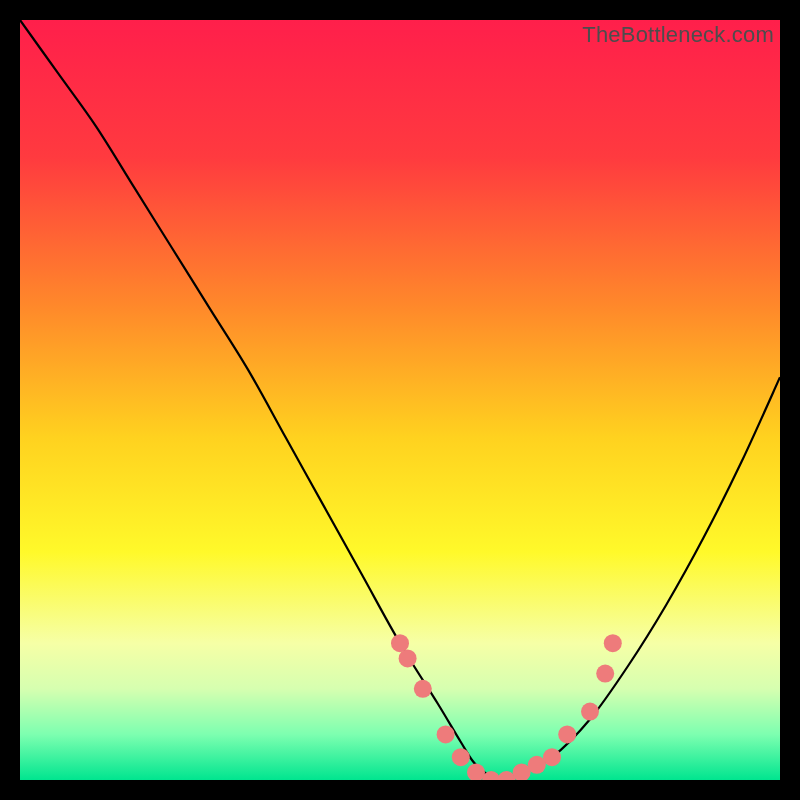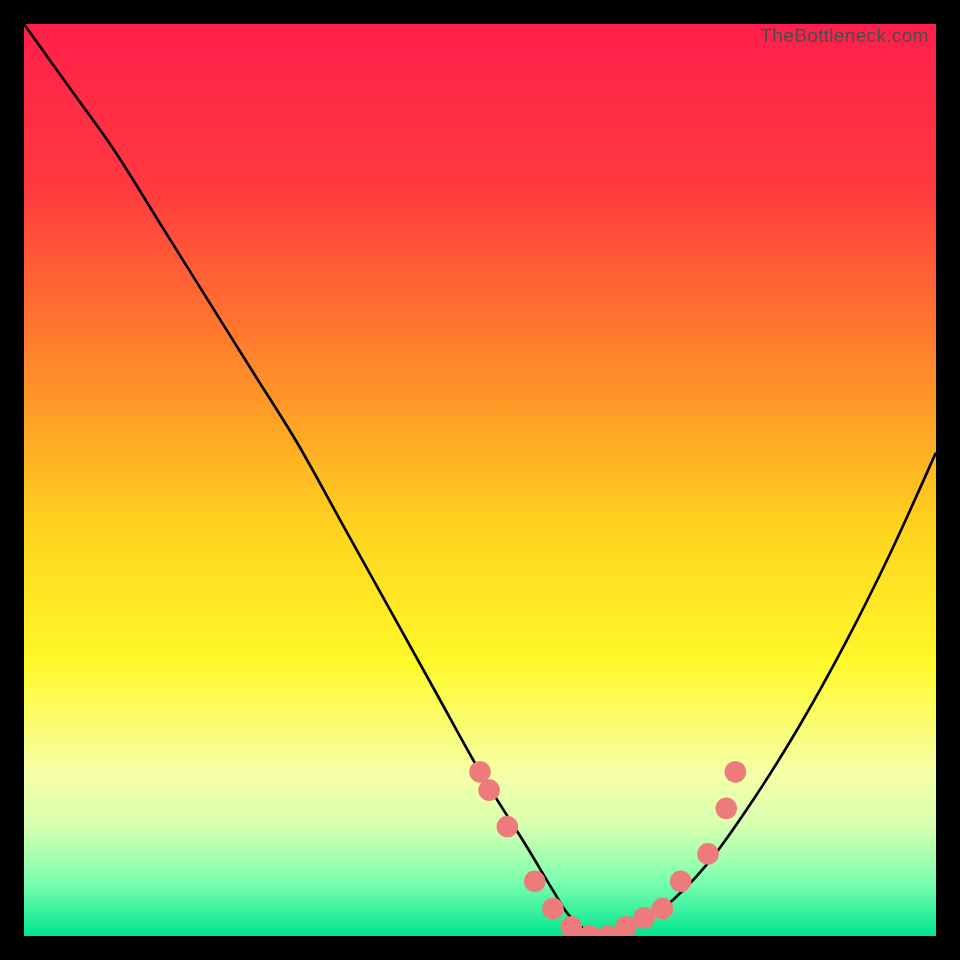--- a/index.html
+++ b/index.html
@@ -24,21 +24,21 @@
     left: 0;
     top: 0;
     width: 760px;
     height: 760px;
   }
   .watermark {
     position: absolute;
     top: 2px;
     right: 6px;
     color: #4d4d4d;
-    font-size: 16px;
+    font-size: 22px;
     font-weight: 500;
     letter-spacing: 0.2px;
   }
   svg {
     display: block;
   }
 </style>
 </head>
 <body>
 

